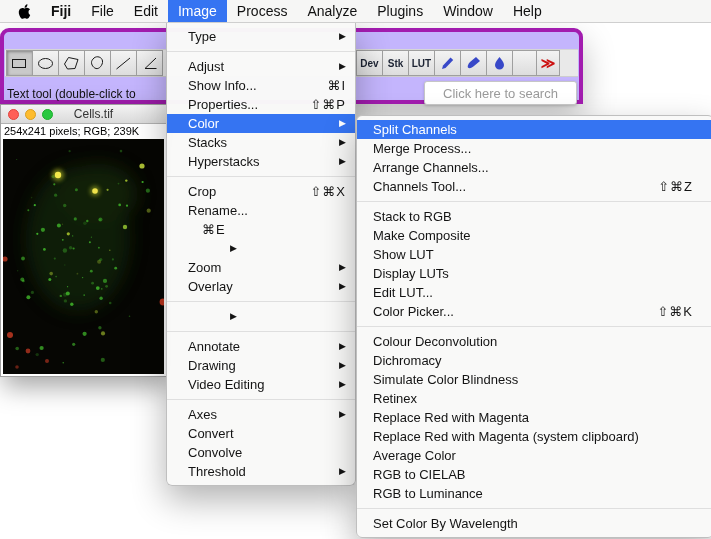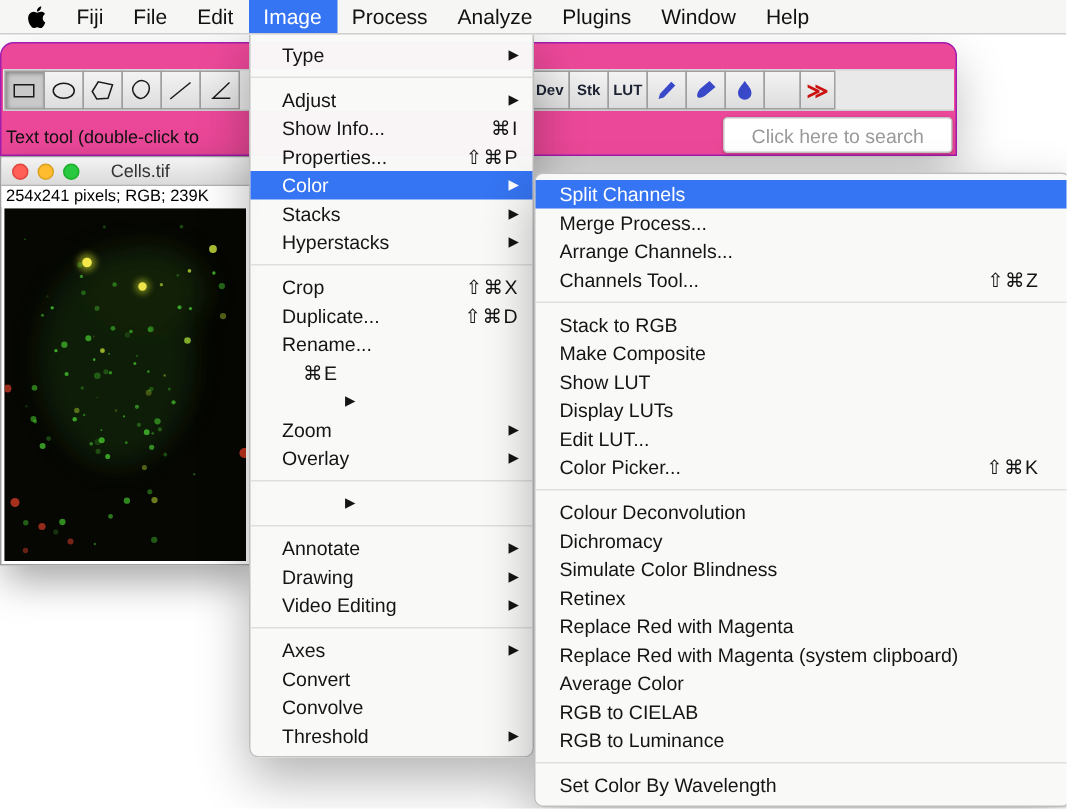--- a/index.html
+++ b/index.html
@@ -12,26 +12,26 @@
   }
   html,body { width:711px; height:539px; }
   body { font-family:"Liberation Sans", sans-serif; background:#ffffff; position:relative; overflow:hidden; }
 
   
   .menubar { position:absolute; top:0; left:0; width:711px; height:23px; background:#f6f6f5;
              border-bottom:1px solid #cfcfcf; display:flex; align-items:stretch; padding-left:8px; z-index:50; }
   .apple { display:flex; align-items:center; padding:0 10px; }
   .mb-items { display:flex; align-items:stretch; }
   .mb-item { display:flex; align-items:center; padding:0 10px; font-size:14px; color:#111; white-space:nowrap; }
-  .mb-item.bold { font-weight:400; }
+  .mb-item.bold { font-weight:700; }
   .mb-item.active { background:var(--selection-blue); color:#fff; }
 
   
-  .fiji-window { position:absolute; left:0; top:28px; width:638px; height:76px; background:#ec4899;
-                 border:1px solid #a21caf; border-radius:9px 9px 0 0;
+  .fiji-window { position:absolute; left:0; top:28px; width:583px; height:76px; background:#c4b5fd;
+                 border:4px solid #a21caf; border-radius:9px 9px 0 0;
                  box-shadow:0 14px 32px rgba(0,0,0,0.25); z-index:1; }
   .toolbar { position:absolute; top:17px; left:1px; right:1px; height:28px; background:#e9e9e9;
              border-top:1px solid #d6d6d6; border-bottom:1px solid #cdcdcd;
              display:flex; align-items:center; padding-left:1px; }
   .tool { flex:0 0 27px; width:27px; height:26px; border:1px solid #9f9f9f; margin-right:-1px;
           background:linear-gradient(#f3f3f3,#dddddd); display:flex; align-items:center; justify-content:center;
           font-family:inherit; padding:0; }
   .tool.selected { background:#c9c9c9; box-shadow:inset 1px 1px 3px rgba(0,0,0,0.35); }
   .tool.text-tool span { font-size:10px; font-weight:700; color:#1c2333; }
   .tool.empty-tool { flex-basis:25px; width:25px; }
@@ -350,25 +350,20 @@
         <span class="mi-shortcut"></span>
         <span class="mi-arrow">▶</span>
       </div>
       <div class="menu-sep"></div>
       <div class="menu-item">
         <span class="mi-label">Crop</span>
         <span class="mi-shortcut">⇧⌘X</span>
 
       </div>
       <div class="menu-item">
-        <span class="mi-label">Duplicate...</span>
-        <span class="mi-shortcut">⇧⌘D</span>
-
-      </div>
-      <div class="menu-item">
         <span class="mi-label">Rename...</span>
         <span class="mi-shortcut"></span>
 
       </div>
       <div class="menu-item">
         <span class="mi-shortcut">⌘E</span>
 
       </div>
       <div class="menu-item">
         <span class="mi-shortcut"></span>

